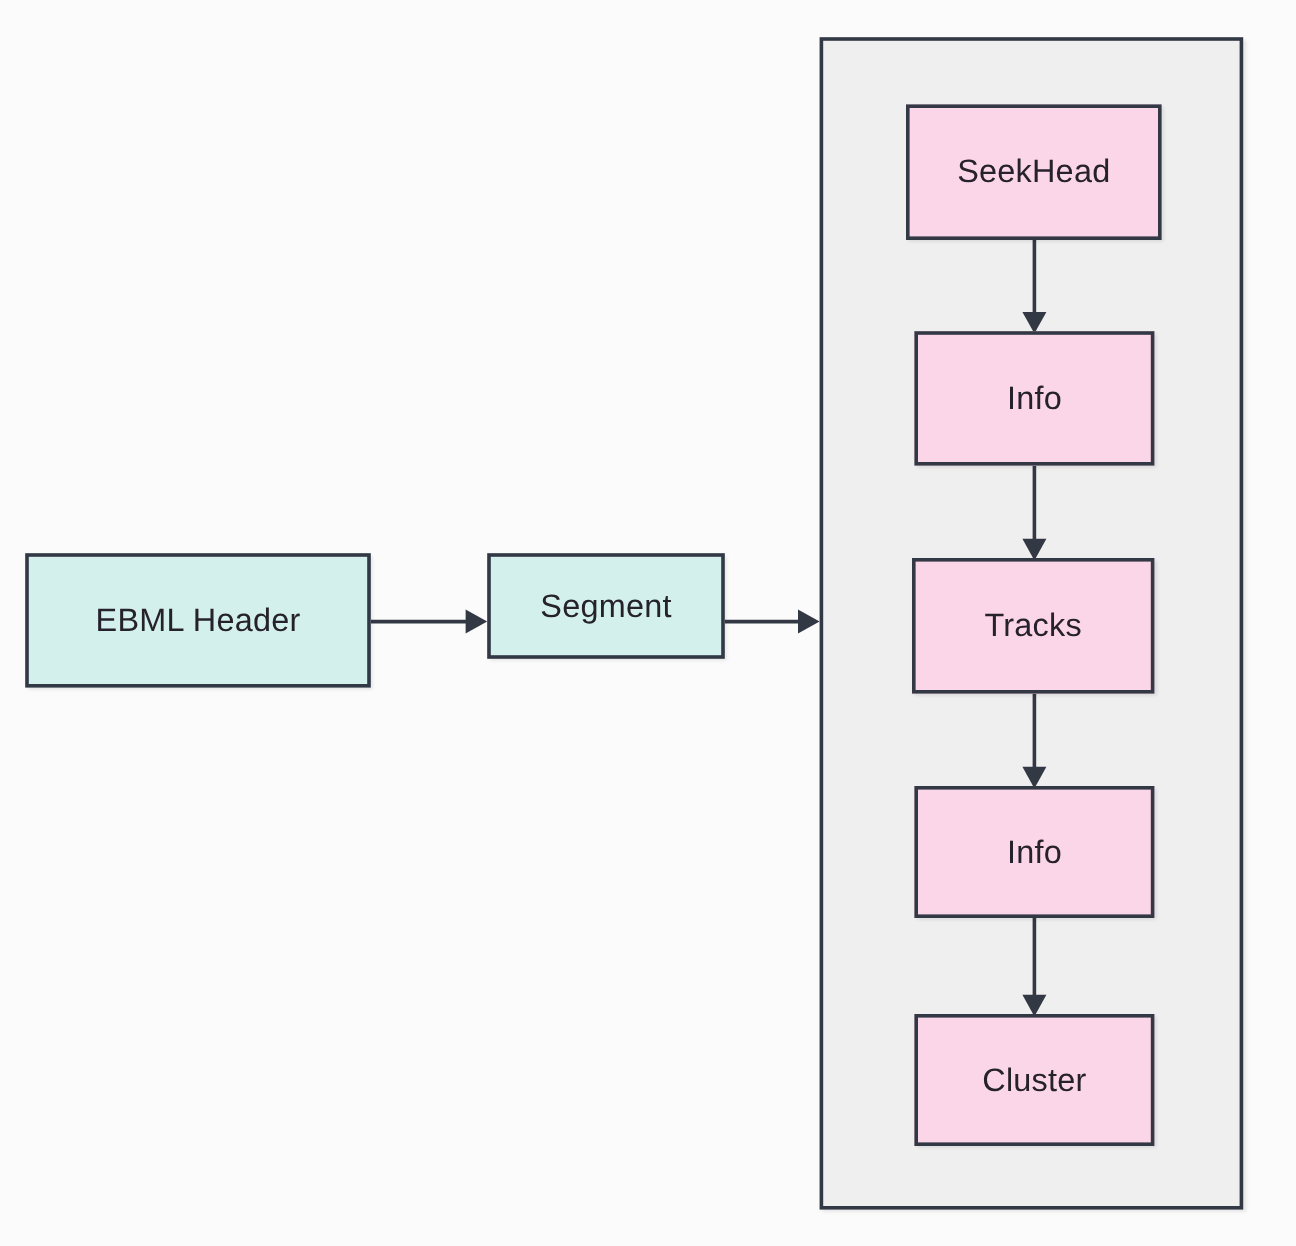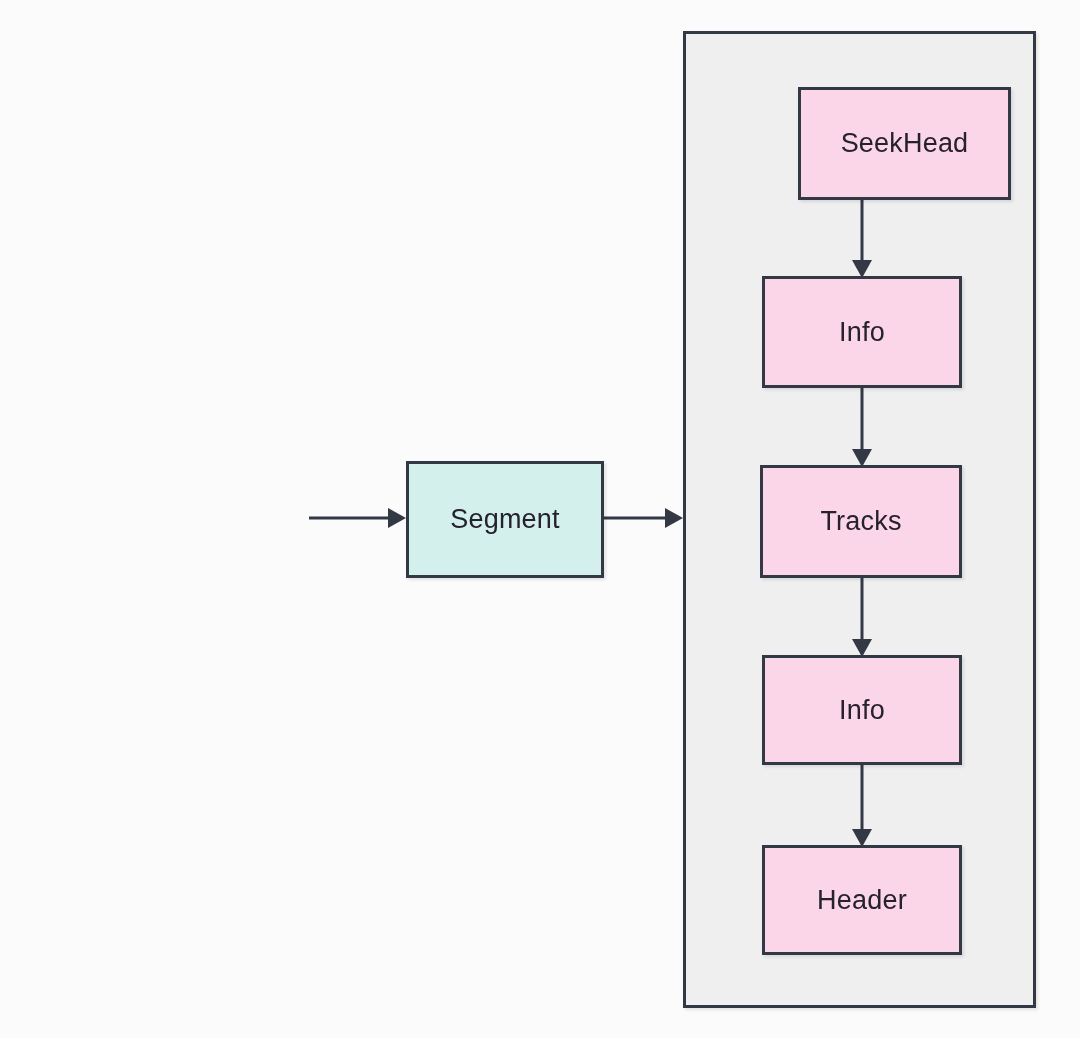--- a/index.html
+++ b/index.html
@@ -42,25 +42,25 @@
   .group-box {
     position: absolute;
     box-sizing: border-box;
     background: #efefef;
     border: 3px solid #333845;
     box-shadow: 2px 2px 3px rgba(0,0,0,0.10);
   }
 
   
   #node-ebml-header { left: 21px;  top: 461px; width: 288px; height: 112px; }
-  #node-segment     { left: 406px; top: 461px; width: 198px; height: 117px; }
+  #node-segment     { left: 406px; top: 461px; width: 198px; height: 88px; }
 
   #group-segment-children { left: 683px; top: 31px; width: 353px; height: 977px; }
 
-  #node-seekhead { left: 755px; top: 87px;  width: 213px; height: 113px; margin-left: 43px; }
+  #node-seekhead { left: 755px; top: 87px;  width: 213px; height: 113px; }
   #node-info     { left: 762px; top: 276px; width: 200px; height: 112px; }
   #node-tracks   { left: 760px; top: 465px; width: 202px; height: 113px; }
   #node-cues     { left: 762px; top: 655px; width: 200px; height: 110px; }
   #node-cluster  { left: 762px; top: 845px; width: 200px; height: 110px; }
 
   
   #connectors {
     position: absolute;
     left: 0; top: 0;
     width: 1080px;
@@ -103,26 +103,27 @@
       <path d="M 862 578 L 862 641"></path>
       <polygon points="852,639 862,657 872,639"></polygon>
     </g>
 
     <g>
       <path d="M 862 765 L 862 831"></path>
       <polygon points="852,829 862,847 872,829"></polygon>
     </g>
   </svg>
 
+  <div class="node teal" id="node-ebml-header">EBML Header</div>
 
   <div class="node teal" id="node-segment">Segment</div>
 
   <div class="node pink" id="node-seekhead">SeekHead</div>
 
   <div class="node pink" id="node-tracks">Tracks</div>
 
   <div class="node pink" id="node-info">Info</div>
 
   <div class="node pink" id="node-cues">Info</div>
 
-  <div class="node pink" id="node-cluster">Header</div>
+  <div class="node pink" id="node-cluster">Cluster</div>
 
 </div>
 
 </body></html>

